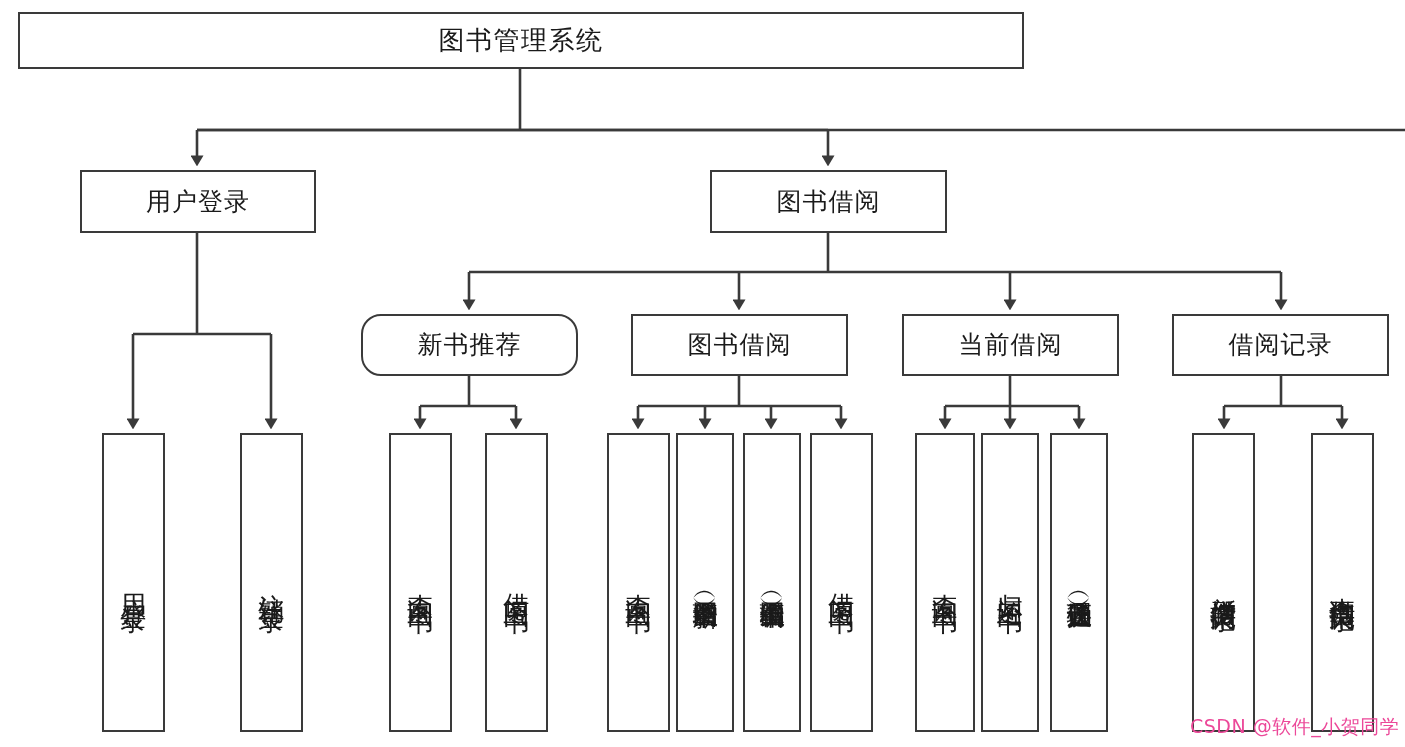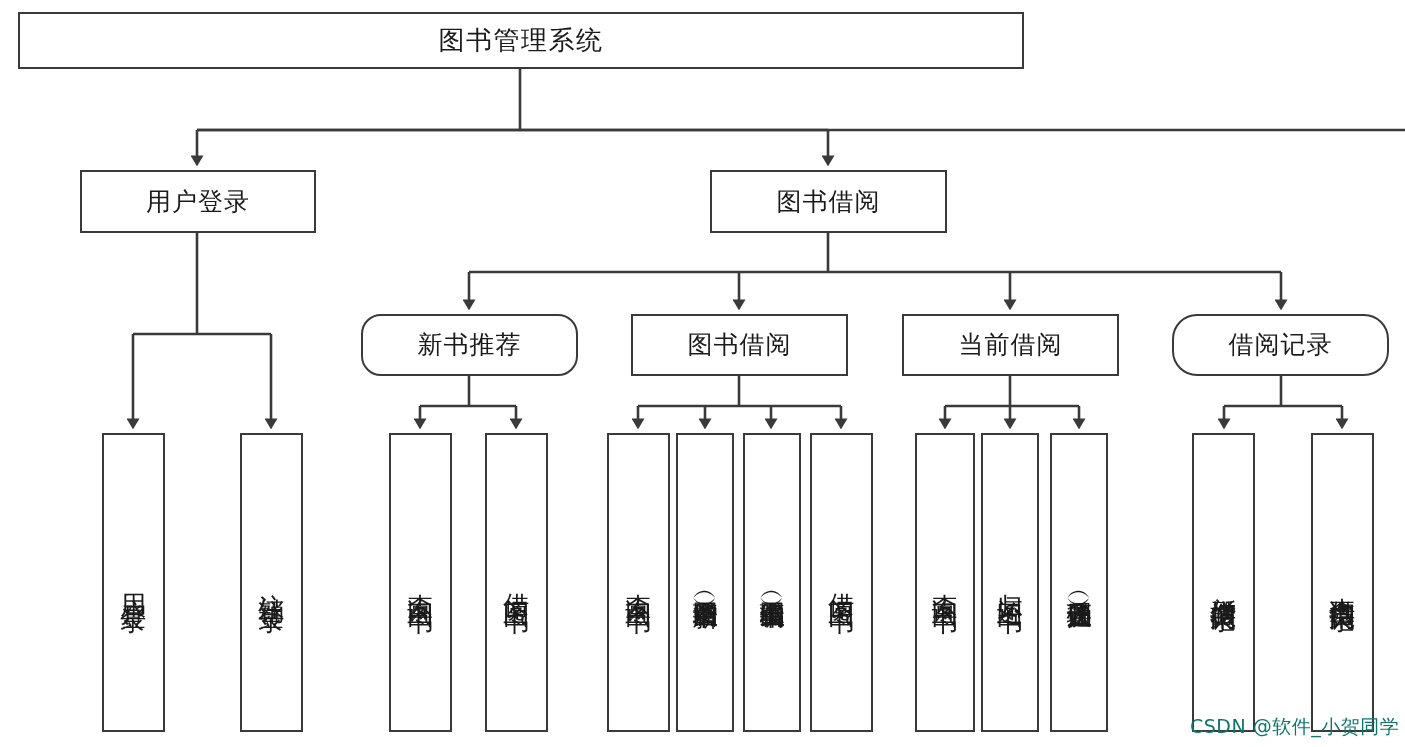--- a/index.html
+++ b/index.html
@@ -67,21 +67,21 @@
   .node.vert.long .label {
     font-size: 26px;
     letter-spacing: 2px;
   }
   .node.vert.xlong .label {
     font-size: 25px;
     letter-spacing: 0px;
   }
   .watermark {
     position: absolute;
-    color: #0f766e;
+    color: #ec4899;
     font-size: 19px;
     letter-spacing: 0.5px;
     white-space: nowrap;
     z-index: 5;
   }
 </style>
 </head>
 <body>
 
 <div id="canvas">
@@ -152,21 +152,21 @@
 
   <div class="node horiz" style="left:361px; top:314px; width:217px; height:62px;border-radius:20px;">
     <span class="label">新书推荐</span>
   </div>
   <div class="node horiz" style="left:631px; top:314px; width:217px; height:62px;">
     <span class="label">图书借阅</span>
   </div>
   <div class="node horiz" style="left:902px; top:314px; width:217px; height:62px;justify-content:center;">
     <span class="label">当前借阅</span>
   </div>
-  <div class="node horiz" style="left:1172px; top:314px; width:217px; height:62px;border-radius:25px;">
+  <div class="node horiz" style="left:1172px; top:314px; width:217px; height:62px;">
     <span class="label">借阅记录</span>
   </div>
 
   <div class="node vert" style="left:102px; top:433px; width:63px; height:299px;">
     <span class="label">用户登录</span>
   </div>
   <div class="node vert" style="left:240px; top:433px; width:63px; height:299px;">
     <span class="label">注销登录</span>
   </div>
 

